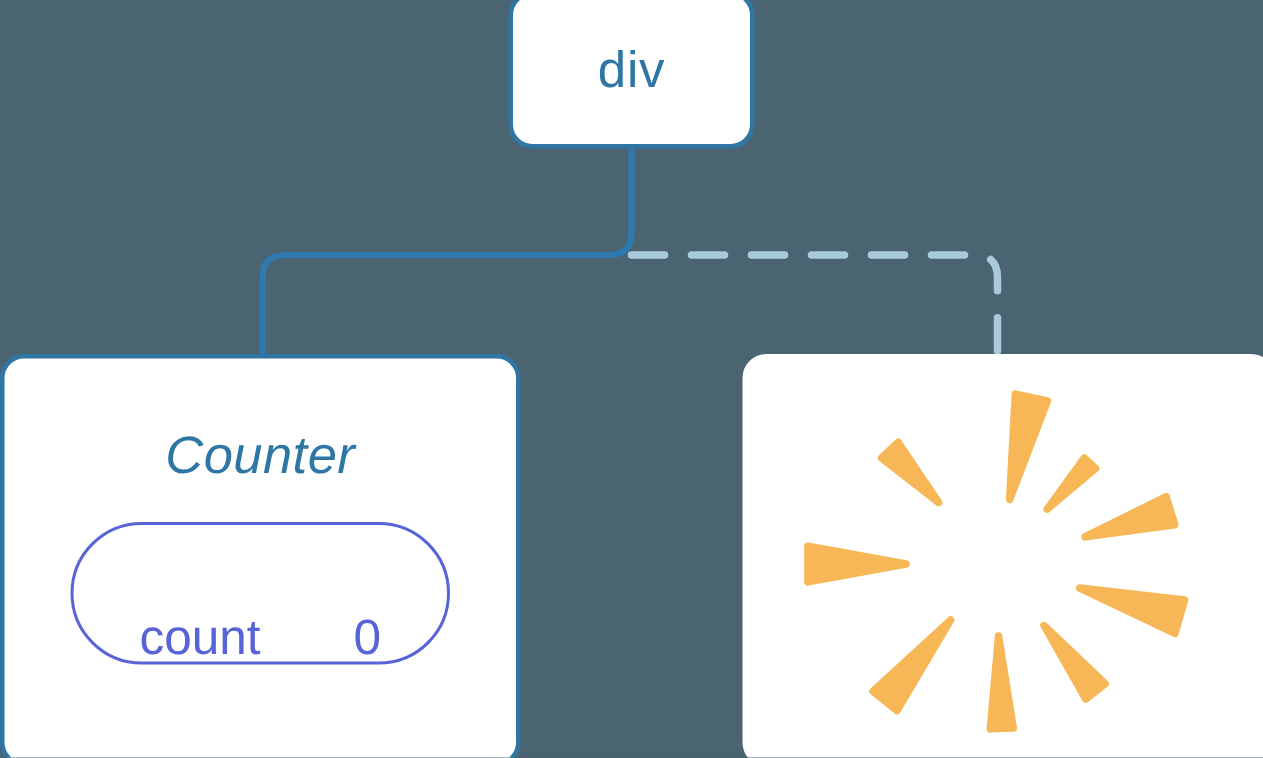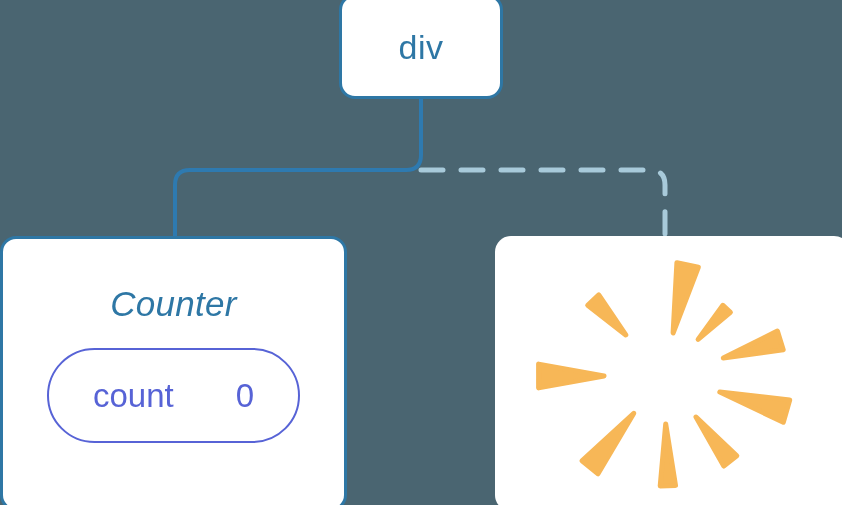--- a/index.html
+++ b/index.html
@@ -76,21 +76,21 @@
     font-size: 35px;
     line-height: 1;
     letter-spacing: 0.3px;
     font-style: italic;
   }
 
   
   .state-pill {
     margin-top: 27px;
     display: flex;
-    align-items: center;
+    align-items: flex-end;
     height: 95px;
     border: 2px solid #5763d6;
     border-radius: 48px;
     box-sizing: border-box;
     overflow: hidden;
   }
   .pill-key {
     display: flex;
     align-items: center;
     justify-content: center;

